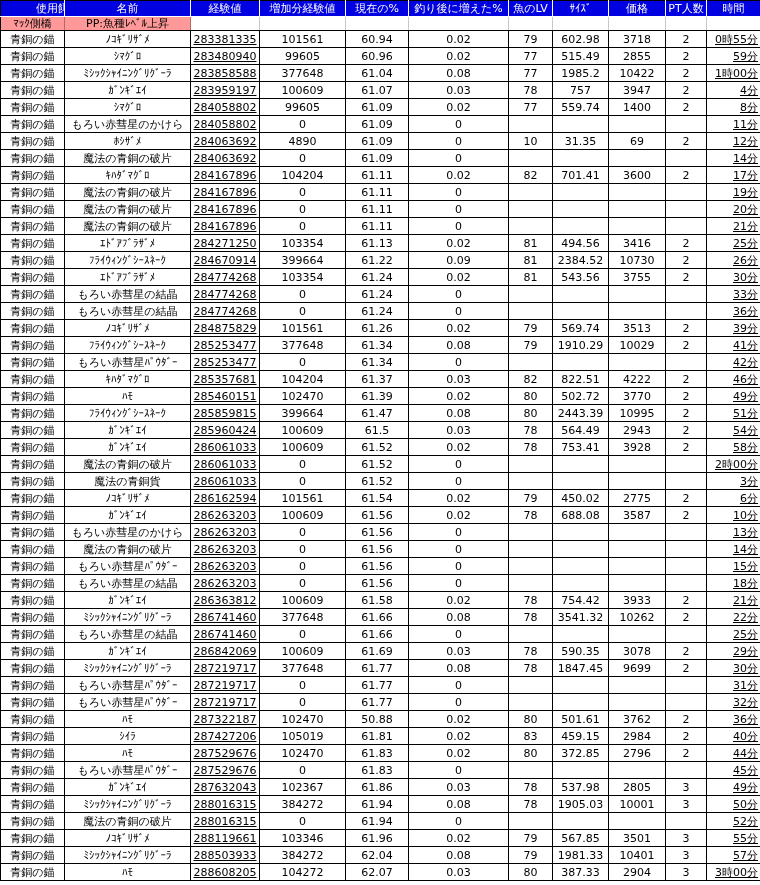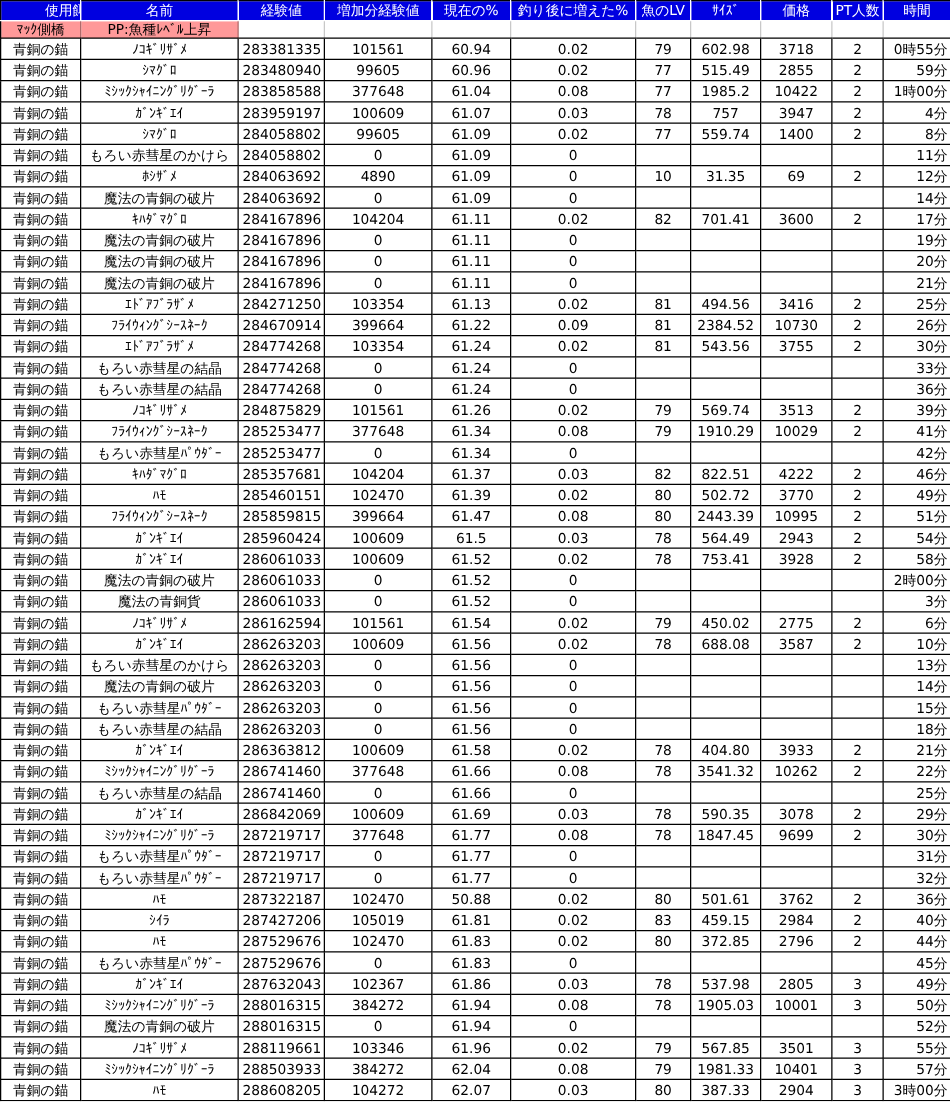--- a/index.html
+++ b/index.html
@@ -28,22 +28,22 @@
     border:1px solid #ffffff;border-top:1px solid var(--grid-dark);
     height:15px;
   }
   thead th:first-child{border-left:1px solid var(--grid-dark);padding-left:35px;}
   thead th:last-child{border-right:1px solid var(--grid-dark);}
   
   tr.info-row td{height:13px;border:1px solid var(--grid-light);border-bottom:1px solid var(--grid-dark);}
   tr.info-row td.pink{background:var(--info-bg);border-color:#b06a6a;border-bottom:1px solid var(--grid-dark);border-left:1px solid var(--grid-dark);margin-left:24px;}
   tr.info-row td:last-child{border-right:1px solid var(--grid-dark);}
   
-  td.c2{text-align:right;}
-  td.c10{text-align:right;}
+  td.c2{text-align:center;text-decoration:underline;}
+  td.c10{text-align:right;text-decoration:underline;}
 </style>
 </head>
 <body>
 
 <table>
   <colgroup>
     <col class="w0">
       <col class="w1">
       <col class="w2">
       <col class="w3">
@@ -516,21 +516,21 @@
         <td class="c10">18分</td>
       </tr>
       <tr>
         <td class="c0">青銅の錨</td>
         <td class="c1">ｶﾞﾝｷﾞｴｲ</td>
         <td class="c2">286363812</td>
         <td class="c3">100609</td>
         <td class="c4">61.58</td>
         <td class="c5">0.02</td>
         <td class="c6">78</td>
-        <td class="c7">404.80</td>
+        <td class="c7">754.42</td>
         <td class="c8">3933</td>
         <td class="c9">2</td>
         <td class="c10">21分</td>
       </tr>
       <tr>
         <td class="c0">青銅の錨</td>
         <td class="c1">ﾐｼｯｸｼｬｲﾆﾝｸﾞﾘｸﾞｰﾗ</td>
         <td class="c2">286741460</td>
         <td class="c3">377648</td>
         <td class="c4">61.66</td>

